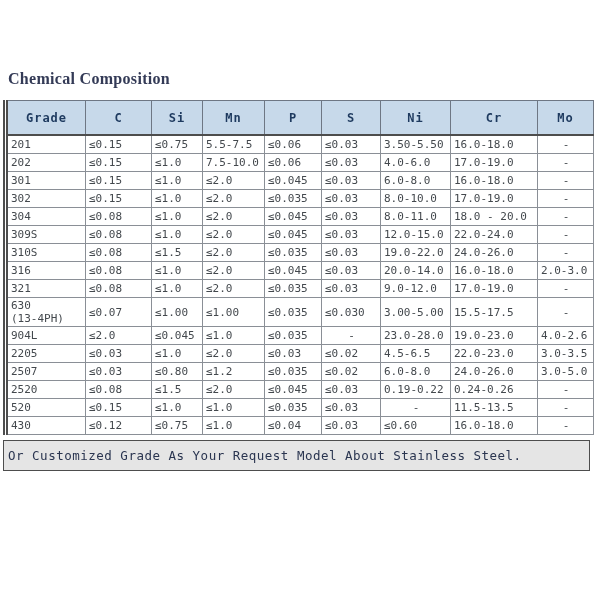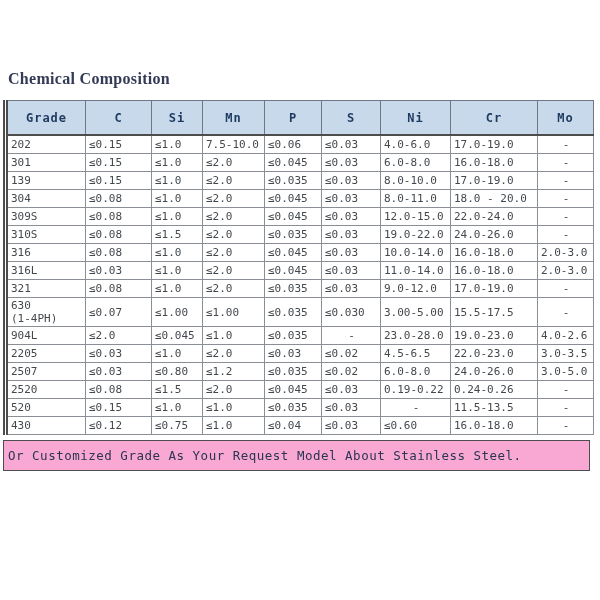--- a/index.html
+++ b/index.html
@@ -59,21 +59,21 @@
     overflow: hidden;
   }
   table.comp-table td.dash {
     text-align: center;
   }
   .footer-note {
     margin-top: 5px;
     width: 587px;
     height: 31px;
     box-sizing: border-box;
-    background: #f9a8d4;
+    background: #e5e5e5;
     border: 1px solid #4d4d4d;
     display: flex;
     align-items: center;
     font-size: 12.5px;
     color: #2a3550;
     padding-left: 4px;
     letter-spacing: 0.5px;
   }
 </style>
 </head>
@@ -103,20 +103,31 @@
           <th>Mn</th>
           <th>P</th>
           <th>S</th>
           <th>Ni</th>
           <th>Cr</th>
           <th>Mo</th>
         </tr>
     </thead>
     <tbody>
         <tr>
+          <td>201</td>
+          <td>≤0.15</td>
+          <td>≤0.75</td>
+          <td>5.5-7.5</td>
+          <td>≤0.06</td>
+          <td>≤0.03</td>
+          <td>3.50-5.50</td>
+          <td>16.0-18.0</td>
+          <td class="dash">-</td>
+        </tr>
+        <tr>
           <td>202</td>
           <td>≤0.15</td>
           <td>≤1.0</td>
           <td>7.5-10.0</td>
           <td>≤0.06</td>
           <td>≤0.03</td>
           <td>4.0-6.0</td>
           <td>17.0-19.0</td>
           <td class="dash">-</td>
         </tr>
@@ -125,21 +136,21 @@
           <td>≤0.15</td>
           <td>≤1.0</td>
           <td>≤2.0</td>
           <td>≤0.045</td>
           <td>≤0.03</td>
           <td>6.0-8.0</td>
           <td>16.0-18.0</td>
           <td class="dash">-</td>
         </tr>
         <tr>
-          <td>139</td>
+          <td>302</td>
           <td>≤0.15</td>
           <td>≤1.0</td>
           <td>≤2.0</td>
           <td>≤0.035</td>
           <td>≤0.03</td>
           <td>8.0-10.0</td>
           <td>17.0-19.0</td>
           <td class="dash">-</td>
         </tr>
         <tr>
@@ -175,49 +186,38 @@
           <td>24.0-26.0</td>
           <td class="dash">-</td>
         </tr>
         <tr>
           <td>316</td>
           <td>≤0.08</td>
           <td>≤1.0</td>
           <td>≤2.0</td>
           <td>≤0.045</td>
           <td>≤0.03</td>
-          <td>10.0-14.0</td>
-          <td>16.0-18.0</td>
-          <td>2.0-3.0</td>
-        </tr>
-        <tr>
-          <td>316L</td>
-          <td>≤0.03</td>
-          <td>≤1.0</td>
-          <td>≤2.0</td>
-          <td>≤0.045</td>
-          <td>≤0.03</td>
-          <td>11.0-14.0</td>
+          <td>20.0-14.0</td>
           <td>16.0-18.0</td>
           <td>2.0-3.0</td>
         </tr>
         <tr>
           <td>321</td>
           <td>≤0.08</td>
           <td>≤1.0</td>
           <td>≤2.0</td>
           <td>≤0.035</td>
           <td>≤0.03</td>
           <td>9.0-12.0</td>
           <td>17.0-19.0</td>
           <td class="dash">-</td>
         </tr>
         <tr>
           <td>630
-(1-4PH)</td>
+(13-4PH)</td>
           <td>≤0.07</td>
           <td>≤1.00</td>
           <td>≤1.00</td>
           <td>≤0.035</td>
           <td>≤0.030</td>
           <td>3.00-5.00</td>
           <td>15.5-17.5</td>
           <td class="dash">-</td>
         </tr>
         <tr>

